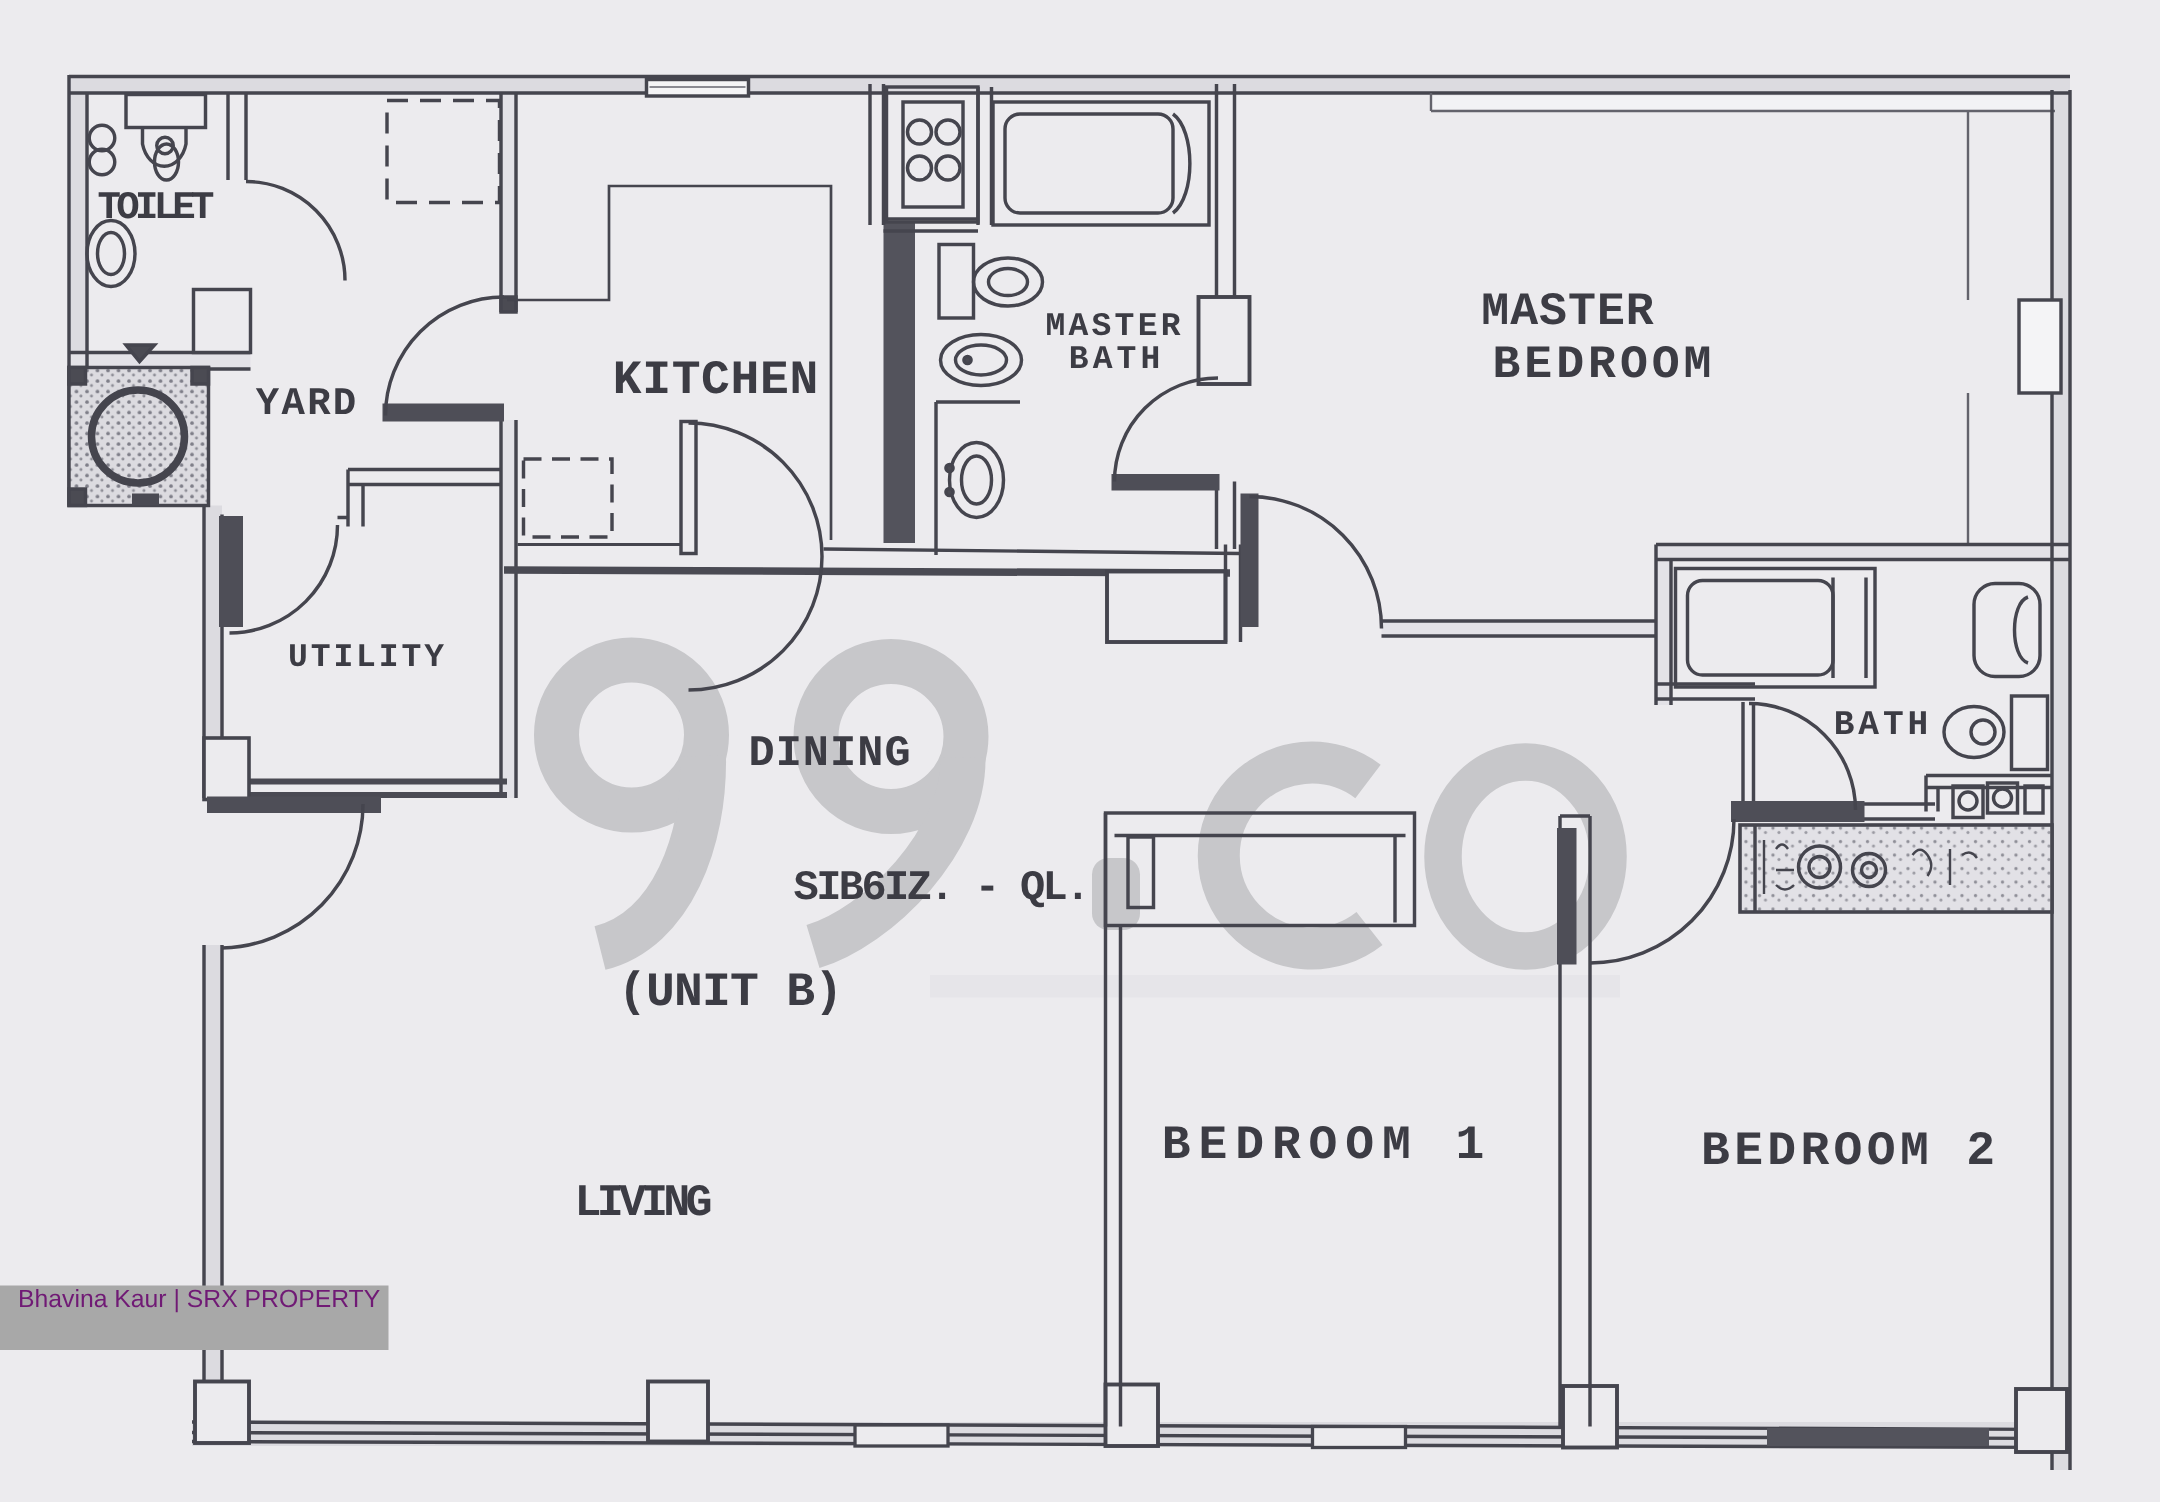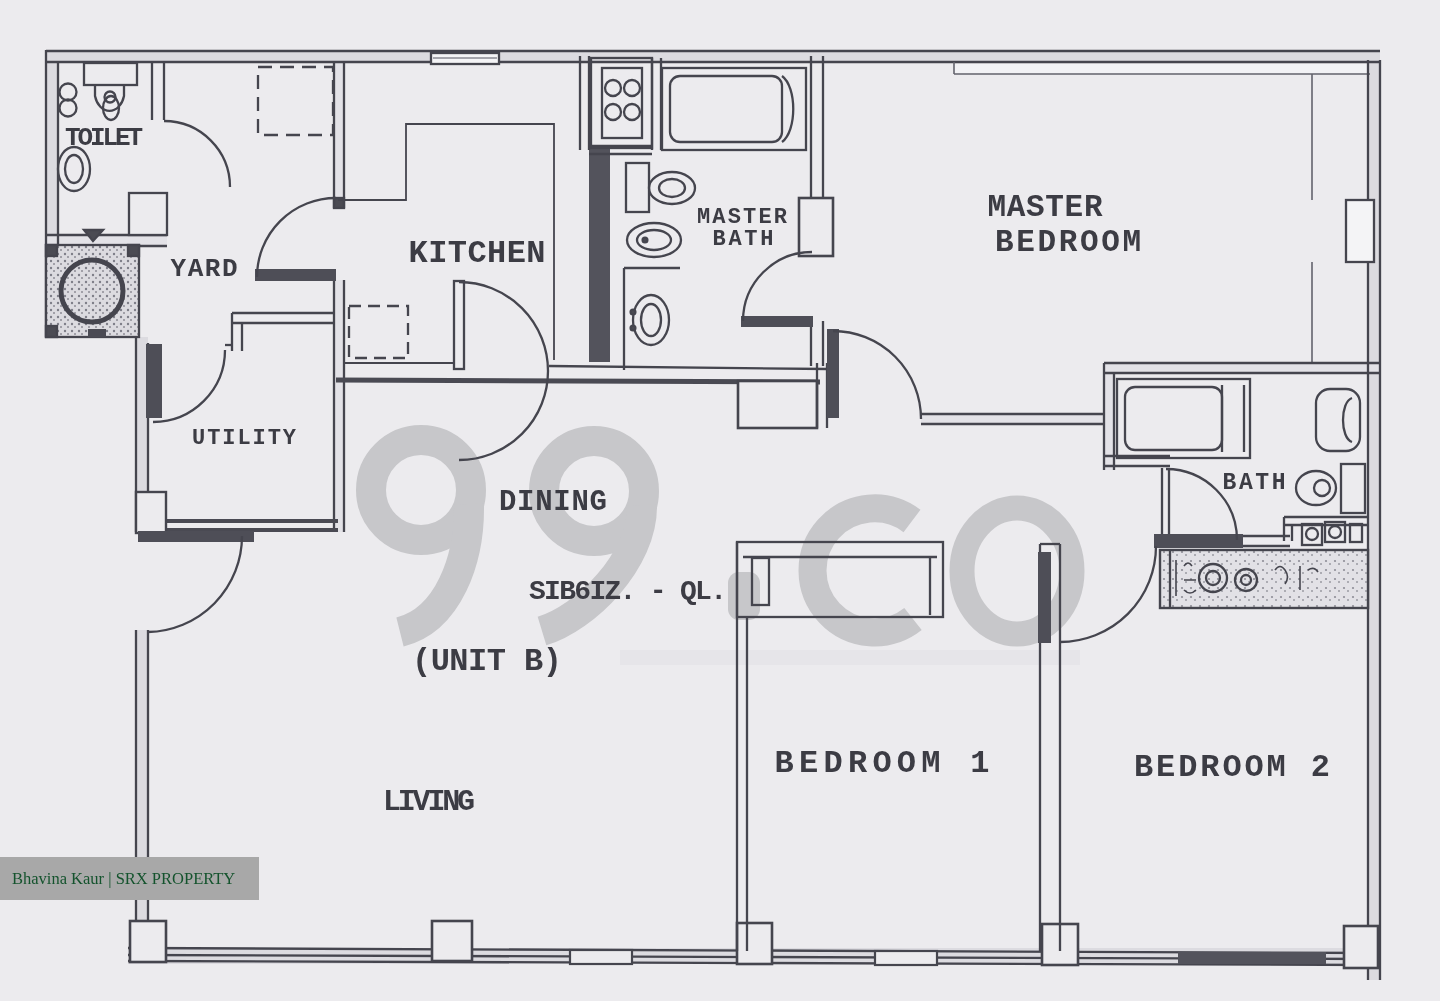--- a/index.html
+++ b/index.html
@@ -377,16 +377,16 @@
 <text class="lbl" x="429" y="810" font-size="30" textLength="92">LIVING</text>
 <text class="lbl" x="882" y="772" font-size="32" textLength="215">BEDROOM 1</text>
 <text class="lbl" x="1232" y="776" font-size="32" textLength="196">BEDROOM 2</text>
 <text class="lbl" x="628" y="599" font-size="28" textLength="198">SIB6IZ. - QL.</text>
 <text class="lbl" x="487" y="670" font-size="32" textLength="150">(UNIT B)</text>
 </g>
 
 </svg>
 
 <div style="position:absolute;left:0;top:857px;width:259px;height:43px;background:#a8a8a8;">
-<div style="font-family:Liberation Serif, serif;font-size:16.5px;color:#14532d;padding:12px 0 0 12px;white-space:nowrap;">Bhavina Kaur | SRX PROPERTY</div>
+<div style="font-family:Liberation Sans, sans-serif;font-size:16.5px;color:#701a75;padding:0 0 0 12px;white-space:nowrap;">Bhavina Kaur | SRX PROPERTY</div>
 </div>
 
 </div>
 
 </body></html>

